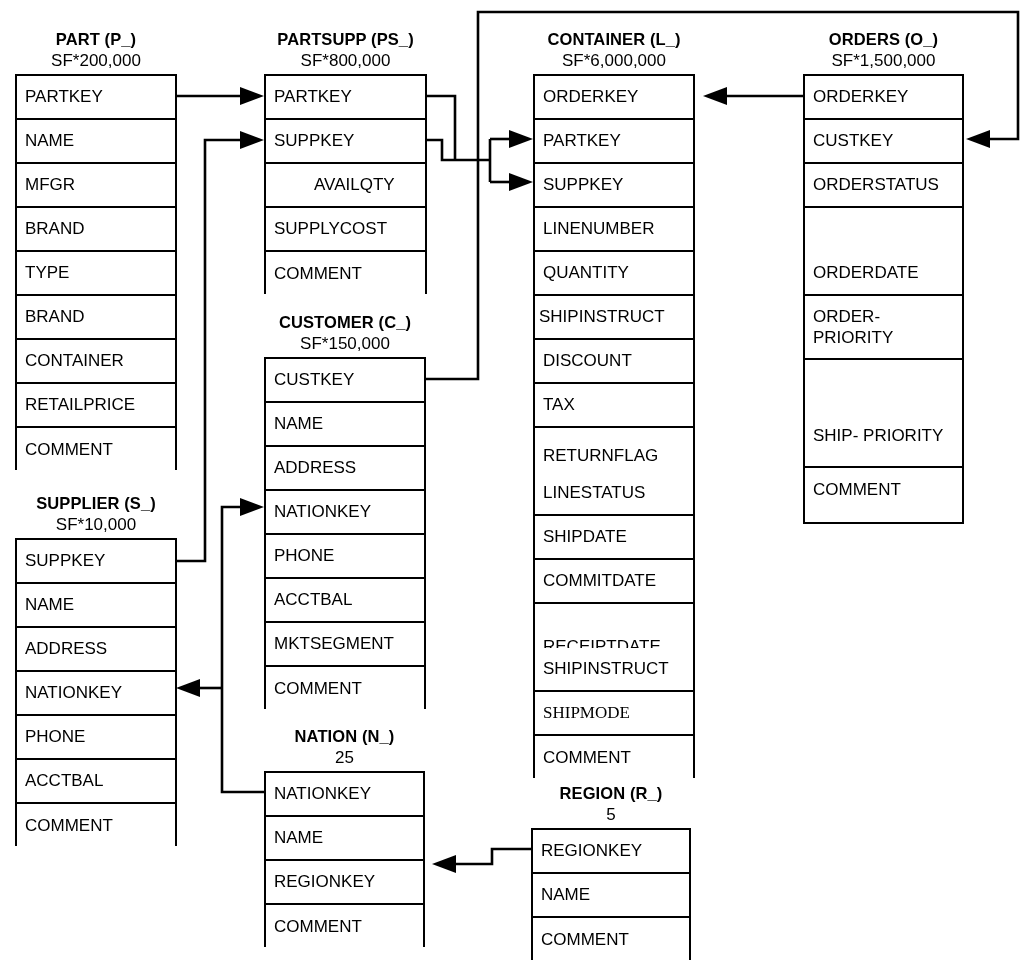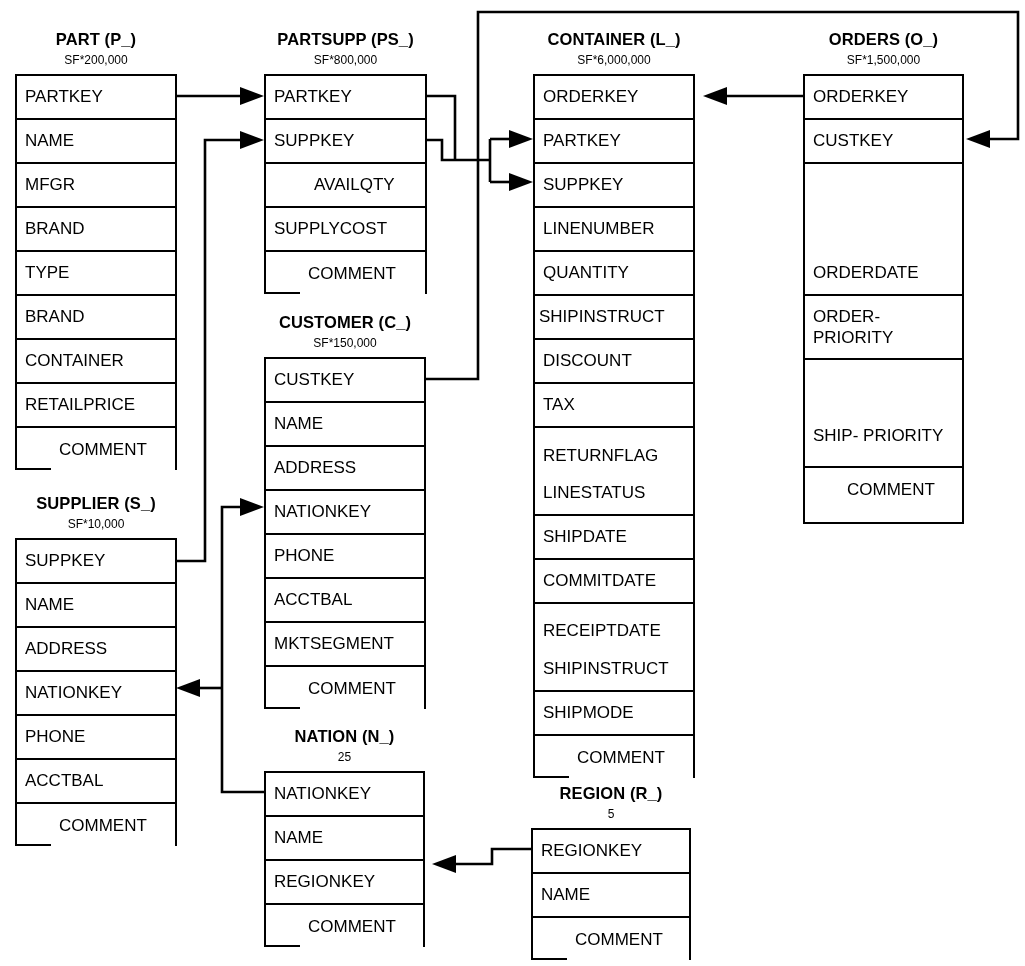--- a/index.html
+++ b/index.html
@@ -5,27 +5,27 @@
   html,body{margin:0;padding:0;background:#ffffff;}
   body{width:1025px;height:966px;position:relative;overflow:hidden;
        font-family:"Liberation Sans","DejaVu Sans",sans-serif;color:#000;}
   #stage{position:relative;width:1025px;height:966px;}
 
   .entity{position:absolute;}
   .ent-title{position:absolute;left:0;right:0;text-align:center;
              font-weight:bold;font-size:16.5px;letter-spacing:.1px;
              white-space:nowrap;line-height:19px;}
   .ent-card{position:absolute;left:0;right:0;text-align:center;
-            font-size:12px;white-space:nowrap;line-height:19px;}
+            font-size:17px;white-space:nowrap;line-height:19px;}
   .ent-box{position:absolute;border:2.3px solid #000;background:#fff;
            box-sizing:border-box;}
   .attr{position:absolute;left:0;right:0;box-sizing:border-box;
         border-bottom:2.3px solid #000;background:#fff;
         display:flex;align-items:center;}
-  .attr:last-child{border-bottom:none;margin-left:34px;}
+  .attr:last-child{border-bottom:none;}
   .attr span{display:block;padding-left:8px;font-size:17px;
              line-height:20px;white-space:nowrap;}
   .attr.two span{white-space:normal;line-height:21px;}
   svg.links{position:absolute;left:0;top:0;width:1025px;height:966px;
             pointer-events:none;overflow:visible;}
   svg.links path,svg.links line{stroke:#000;stroke-width:2.6px;fill:none;}
   svg.links polygon{fill:#000;}
 </style>
 </head>
 <body>
@@ -167,45 +167,48 @@
         </div>
       <div class="attr" style="top:396px;height:44px;">
           <span>LINESTATUS</span>
         </div>
       <div class="attr" style="top:440px;height:44px;">
           <span>SHIPDATE</span>
         </div>
       <div class="attr" style="top:484px;height:44px;">
           <span>COMMITDATE</span>
         </div>
-      <div class="attr" style="top:528px;height:55px;">
+      <div class="attr" style="top:528px;height:55px;align-items:flex-end;">
           <span>RECEIPTDATE</span>
         </div>
       <div class="attr" style="top:572px;height:44px;">
           <span>SHIPINSTRUCT</span>
         </div>
-      <div class="attr" style="top:616px;height:44px;">
+      <div class="attr" style="top:616px;height:44px;font-family:Liberation Serif, serif;">
           <span>SHIPMODE</span>
         </div>
       <div class="attr" style="top:660px;height:44px;">
           <span>COMMENT</span>
         </div>
     </div>
   </div>
 
   <div class="entity" style="left:803px;top:30px;width:161px;">
     <div class="ent-title">ORDERS (O_)</div>
     <div class="ent-card" style="top:21px;">SF*1,500,000</div>
     <div class="ent-box" style="top:44px;width:161px;height:450px;">
       <div class="attr" style="top:0;height:44px;">
           <span>ORDERKEY</span>
         </div>
       <div class="attr" style="top:44px;height:44px;">
           <span>CUSTKEY</span>
         </div>
+      <div class="attr" style="top:88px;height:44px;">
+          <span>ORDERSTATUS</span>
+        </div>
       <div class="attr two" style="top:220px;height:64px;">
           <span>ORDER-
 PRIORITY</span>
         </div>
       <div class="attr" style="top:176px;height:44px;">
           <span>ORDERDATE</span>
         </div>
       <div class="attr two" style="top:328px;height:64px;">
           <span>SHIP-
 PRIORITY</span>

